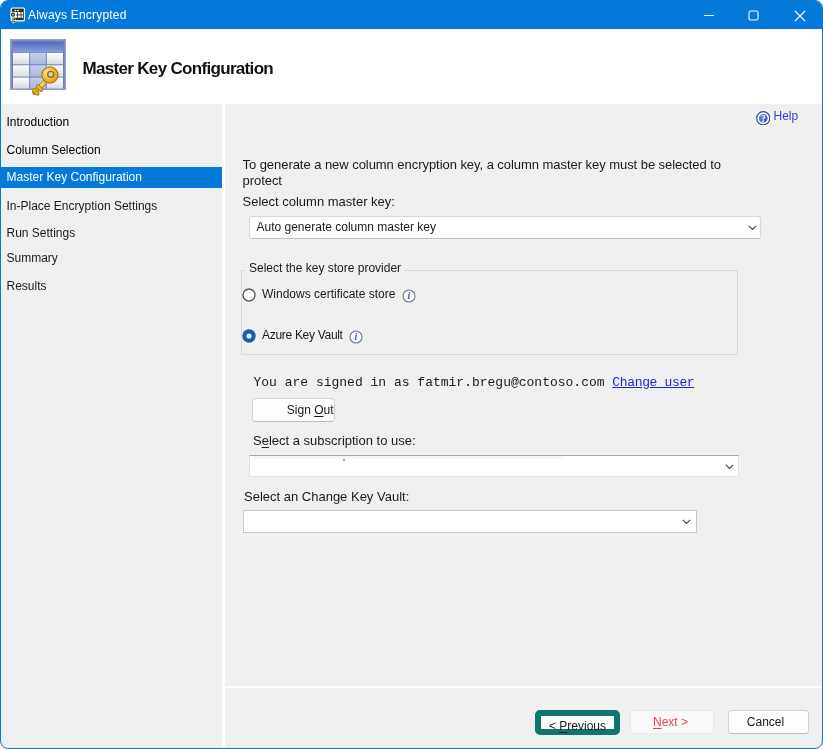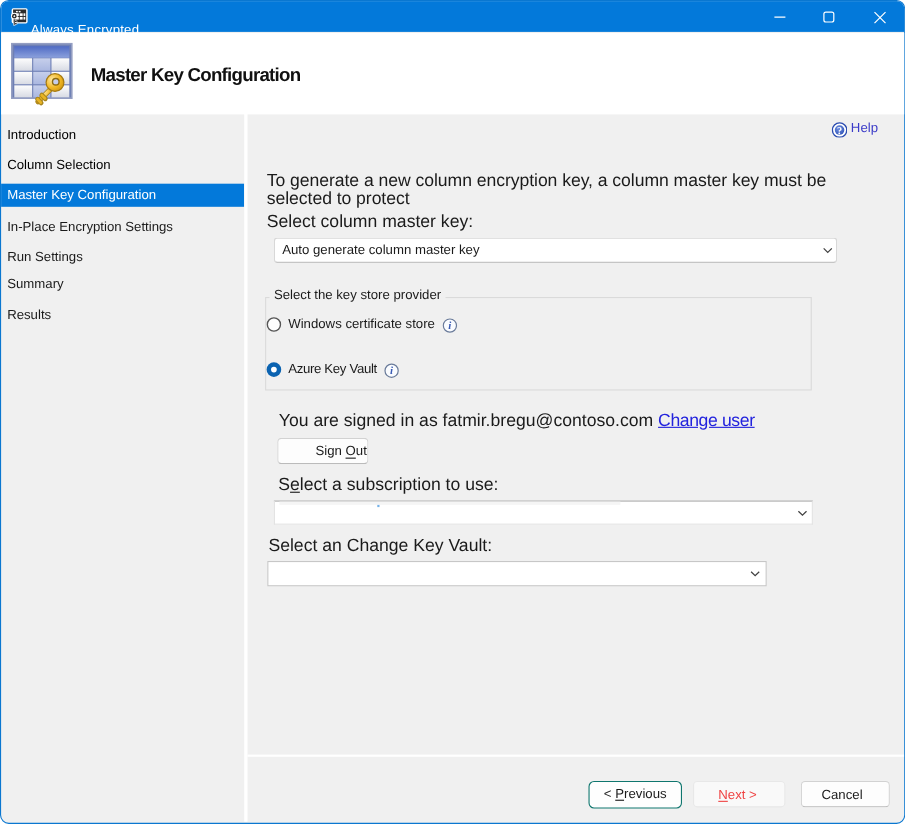--- a/index.html
+++ b/index.html
@@ -1,51 +1,51 @@
 <!DOCTYPE html>
 <html><head>
 <meta charset="utf-8">
 <style>
 html,body{margin:0;padding:0;background:#fff;}
 *{box-sizing:border-box;}
 body{font-family:"Liberation Sans",sans-serif;width:823px;height:749px;position:relative;}
 #win{position:absolute;left:0;top:0;width:823px;height:749px;border:1.5px solid #0a77d0;border-radius:8px;background:#f0f0f0;overflow:hidden;}
 .abs{position:absolute;}
 #titlebar{left:0;top:0;width:823px;height:27.5px;background:#0379da;}
-#tbtitle{left:27px;top:12px;height:24px;line-height:28.5px;color:#fff;font-size:12px;letter-spacing:0.2px;}
+#tbtitle{left:27px;top:0;height:24px;line-height:28.5px;color:#fff;font-size:12px;letter-spacing:0.2px;}
 #header{left:0;top:29px;width:823px;height:74px;background:#fff;}
 #hdrtitle{left:81.5px;top:29px;font-size:17px;font-weight:bold;color:#111;letter-spacing:-0.68px;}
 .nav{left:5.5px;font-size:12px;line-height:14px;}
 .nblue{color:#000000;}
 .nblack{color:#1a1a1a;}
 #navsel{left:-1.5px;top:165.5px;width:222px;height:21px;background:#0379da;}
 #navseltext{left:7px;top:3.4px;font-size:12px;color:#fff;line-height:14px;}
 #vsep{left:220.5px;top:101.5px;width:3px;height:644px;background:#fff;}
 #hsep{left:223.5px;top:684.5px;width:597px;height:2px;background:#fff;}
-.t12{font-size:16px;color:#1a1a1a;line-height:15.5px;}
+.t12{font-size:13px;color:#1a1a1a;line-height:15.5px;}
 #helptext{left:772.5px;top:108.7px;font-size:12px;color:#3b3bc8;line-height:13px;}
 .para{left:241.5px;width:520px;letter-spacing:-0.05px;}
 #lbl1{left:241.5px;top:193px;}
 .combo{background:#fff;border:1px solid #d8d8d8;border-bottom-color:#c0c0c0;border-radius:3px;}
 #combo1{left:248px;top:214.5px;width:512px;height:23px;}
 #combo1 span{position:absolute;left:6.5px;top:3.8px;font-size:12px;color:#1a1a1a;}
 #groupbox{left:239.5px;top:268.5px;width:497px;height:85px;border:1px solid #dadada;}
 #legend{left:244px;top:260.2px;font-size:12px;color:#1a1a1a;background:#f0f0f0;padding:0 4px;line-height:14px;}
 .radiolabel{font-size:12px;color:#1a1a1a;}
 #rl1{left:261px;top:286.4px;}
 #rl2{left:261px;top:327.4px;letter-spacing:-0.3px;}
-#signedin{left:252.5px;top:374px;}
+#signedin{left:252.5px;top:374px;font-family:Liberation Mono, monospace;}
 #signedin a{color:#2222dd;letter-spacing:-0.35px;text-decoration:underline;cursor:pointer;}
 #signout{left:250.5px;top:396.5px;width:83px;height:24px;background:#fdfdfd;border:1px solid #d2d2d2;border-bottom-color:#bbb;border-radius:4px;text-align:right;font-size:12px;color:#1a1a1a;line-height:23px;}
 #lbl2{left:252px;top:432.3px;}
 #combo2{left:247.5px;top:453.5px;width:490px;height:22px;border-radius:0;border:1px solid #e3e3e3;border-top-color:#a9a9a9;}
 #lbl3{left:243px;top:487.8px;}
 #combo3{left:241.5px;top:508.5px;width:454px;height:23px;border-radius:0;border:1px solid #c7c7c7;}
 .btn{position:absolute;top:709px;height:24px;border-radius:4px;text-align:center;font-size:12px;line-height:22px;}
-#bprev{left:534px;top:708.5px;width:85px;height:25px;background:#fefefe;border:1px solid #0f766e;border-radius:5px;color:#1a1a1a;line-height:20.5px;text-align:center;}
+#bprev{left:534px;top:708.5px;width:85px;height:25px;background:#fefefe;border:6px solid #0f766e;border-radius:5px;color:#1a1a1a;line-height:20.5px;text-align:center;}
 #bnext{left:628.5px;width:84px;background:#f9f9f9;border:1px solid #e8e8e8;color:#ef4444;text-indent:-2px;}
 #bcancel{left:726.5px;width:81px;background:#fdfdfd;border:1px solid #d2d2d2;border-bottom-color:#bbb;color:#1a1a1a;text-indent:-5px;}
 u{text-decoration:underline;text-underline-offset:2px;}
 </style>
 </head>
 <body>
 <div id="win">
   <div class="abs" id="titlebar">
     <svg class="abs" style="left:9.3px;top:6.3px" width="15.5" height="16.5" viewBox="0 0 15.5 16.5">
       <rect x="0.6" y="0.4" width="14.5" height="14" rx="1.6" fill="#fff"></rect>

